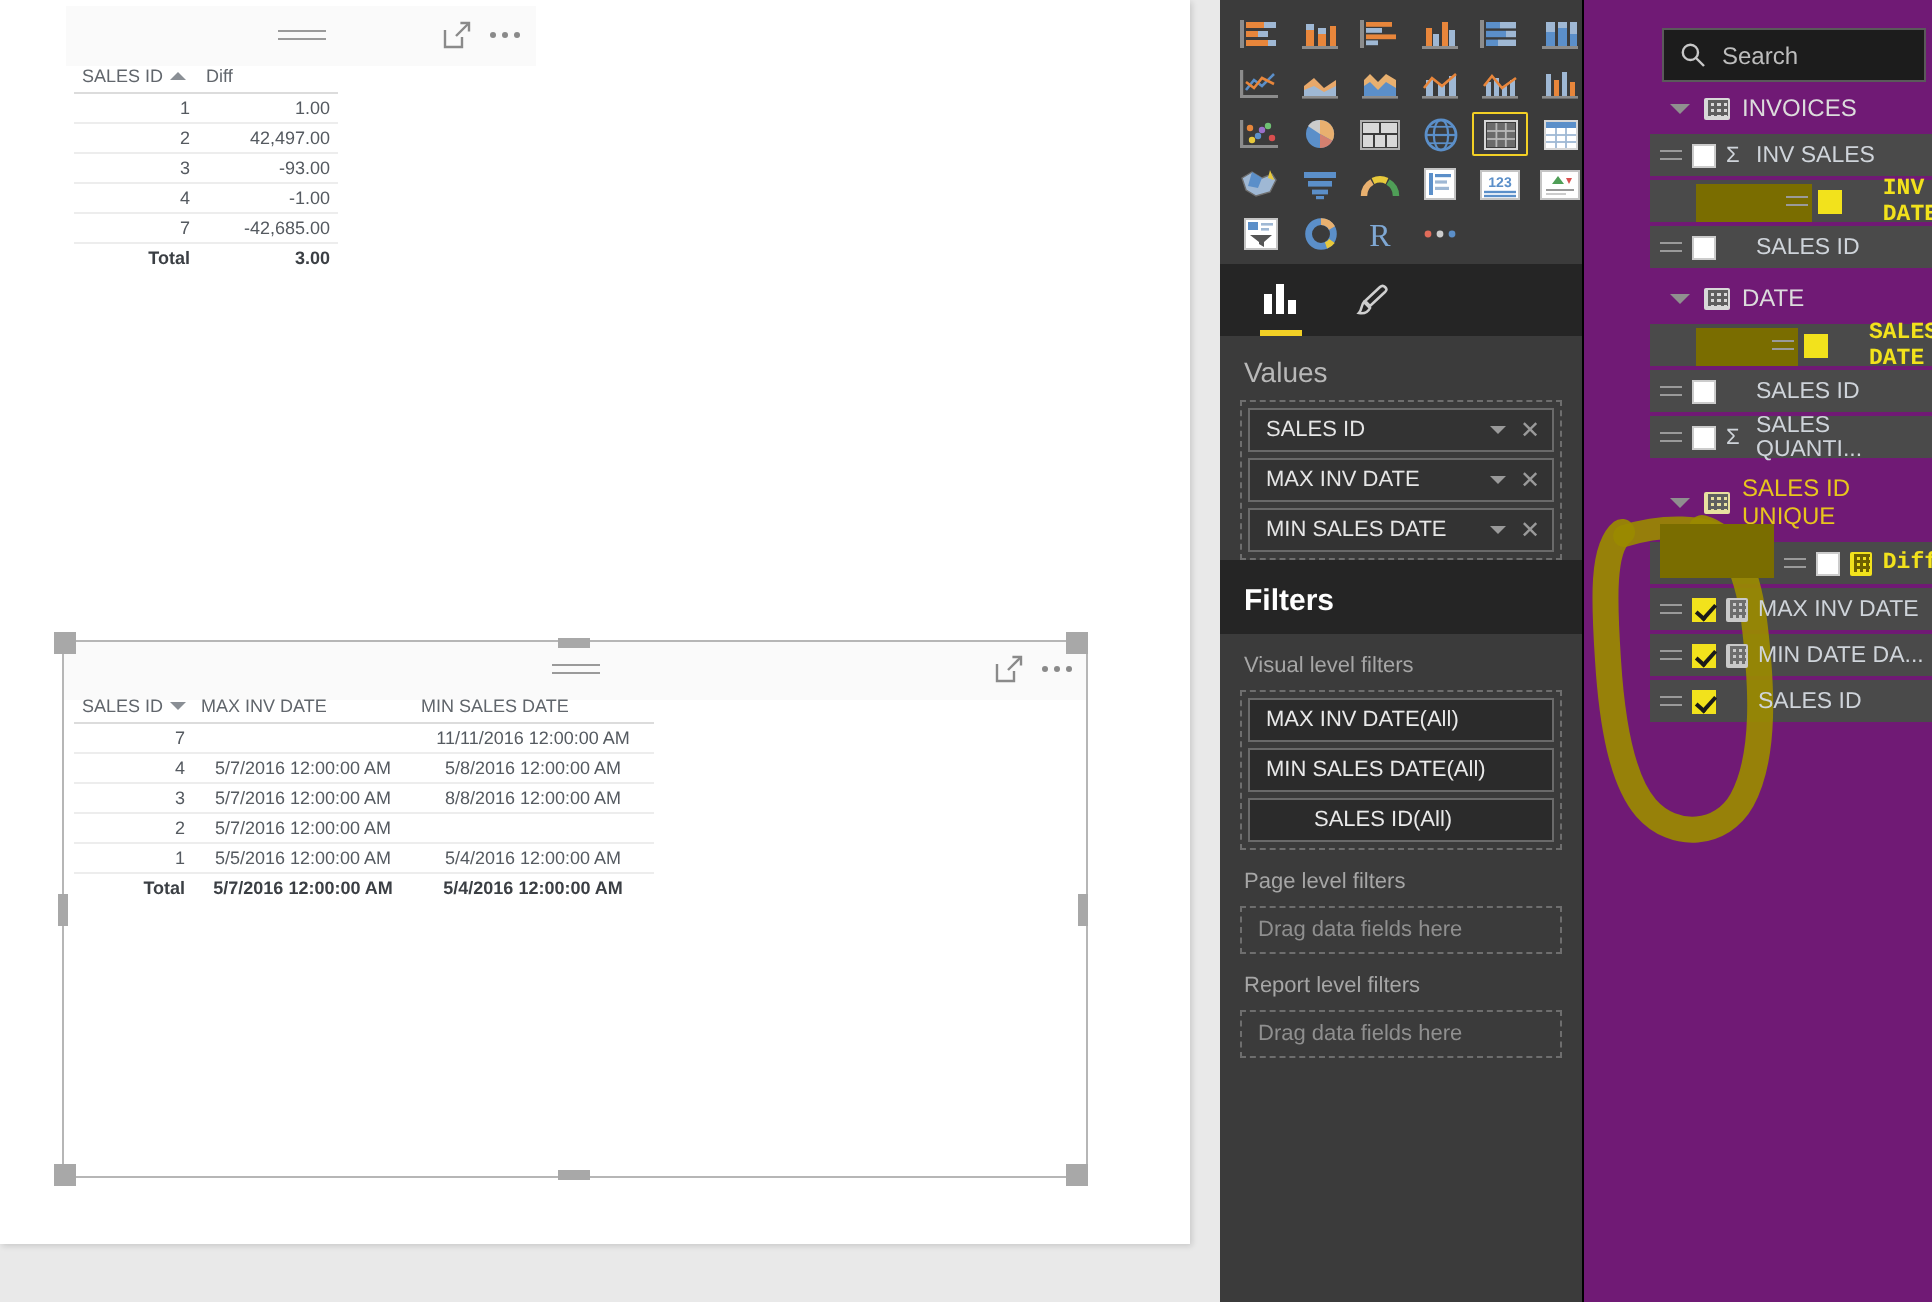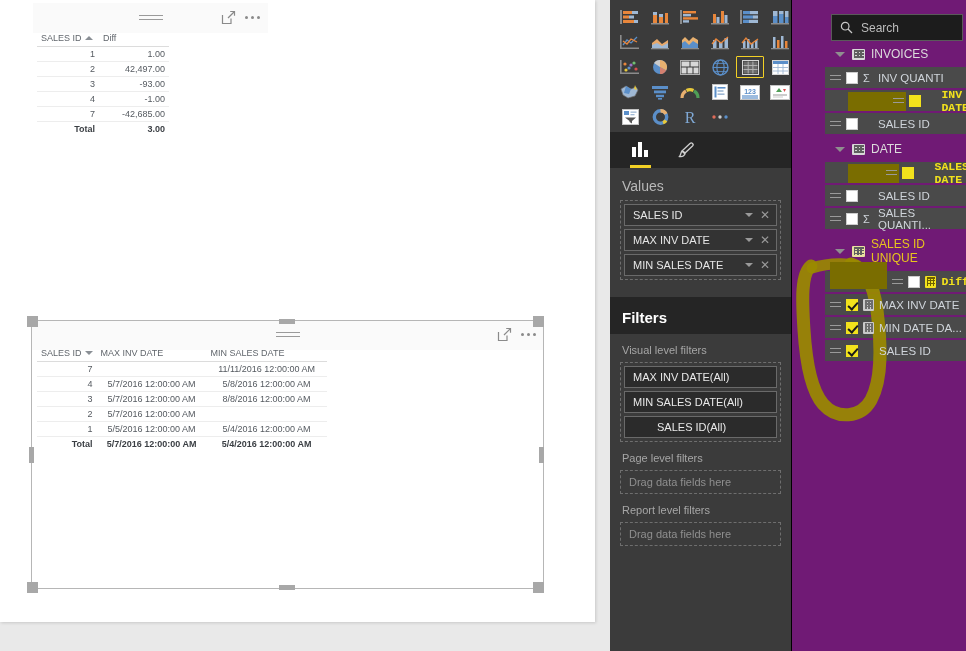--- a/index.html
+++ b/index.html
@@ -658,21 +658,21 @@
         <span class="pill-caret"></span>
         <span class="pill-x">✕</span>
       </div>
       <div class="field-pill">
         <span class="label">MIN SALES DATE</span>
         <span class="pill-caret"></span>
         <span class="pill-x">✕</span>
       </div>
     </div>
 
-    <div id="filters-title" style="margin-top:17px;">Filters</div>
+    <div id="filters-title" style="margin-top:0;">Filters</div>
 
     <div class="filter-sub">Visual level filters</div>
     <div class="well">
       <div class="filter-card">MAX INV DATE(All)</div>
       <div class="filter-card">MIN SALES DATE(All)</div>
       <div class="filter-card">SALES ID(All)</div>
     </div>
 
     <div class="filter-sub">Page level filters</div>
     <div class="drop-zone">Drag data fields here</div>
@@ -692,21 +692,21 @@
 
     <div class="table-head">
       <span class="tri"></span>
       <span class="tbl-icon"></span>
       <span>INVOICES</span>
     </div>
     <div class="field-row">
       <span class="grip2"></span>
       <span class="cbox"></span>
       <span class="sigma">Σ</span>
-      <span>INV QUANTI</span>
+      <span>INV SALES</span>
     </div>
     <div class="field-row marked">
       <span class="row-highlight" style="width:125px;"></span>
       <span class="grip2"></span>
       <span class="cbox yellow"></span>
       <span style="width:10px;flex:0 0 auto;"></span>
       <span>INV DATE</span>
     </div>
     <div class="field-row">
       <span class="grip2"></span>

